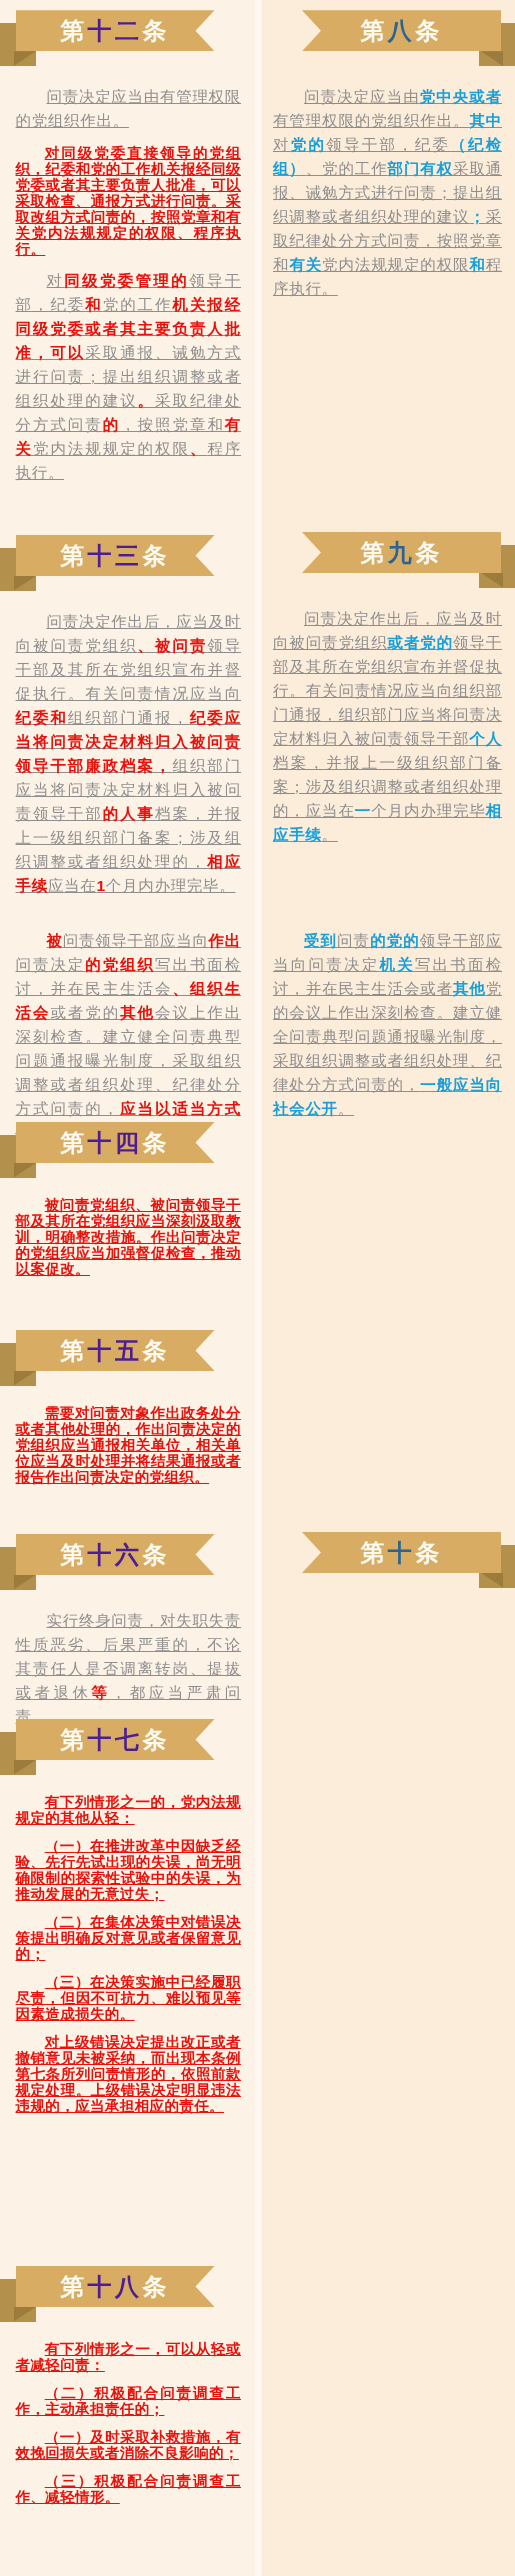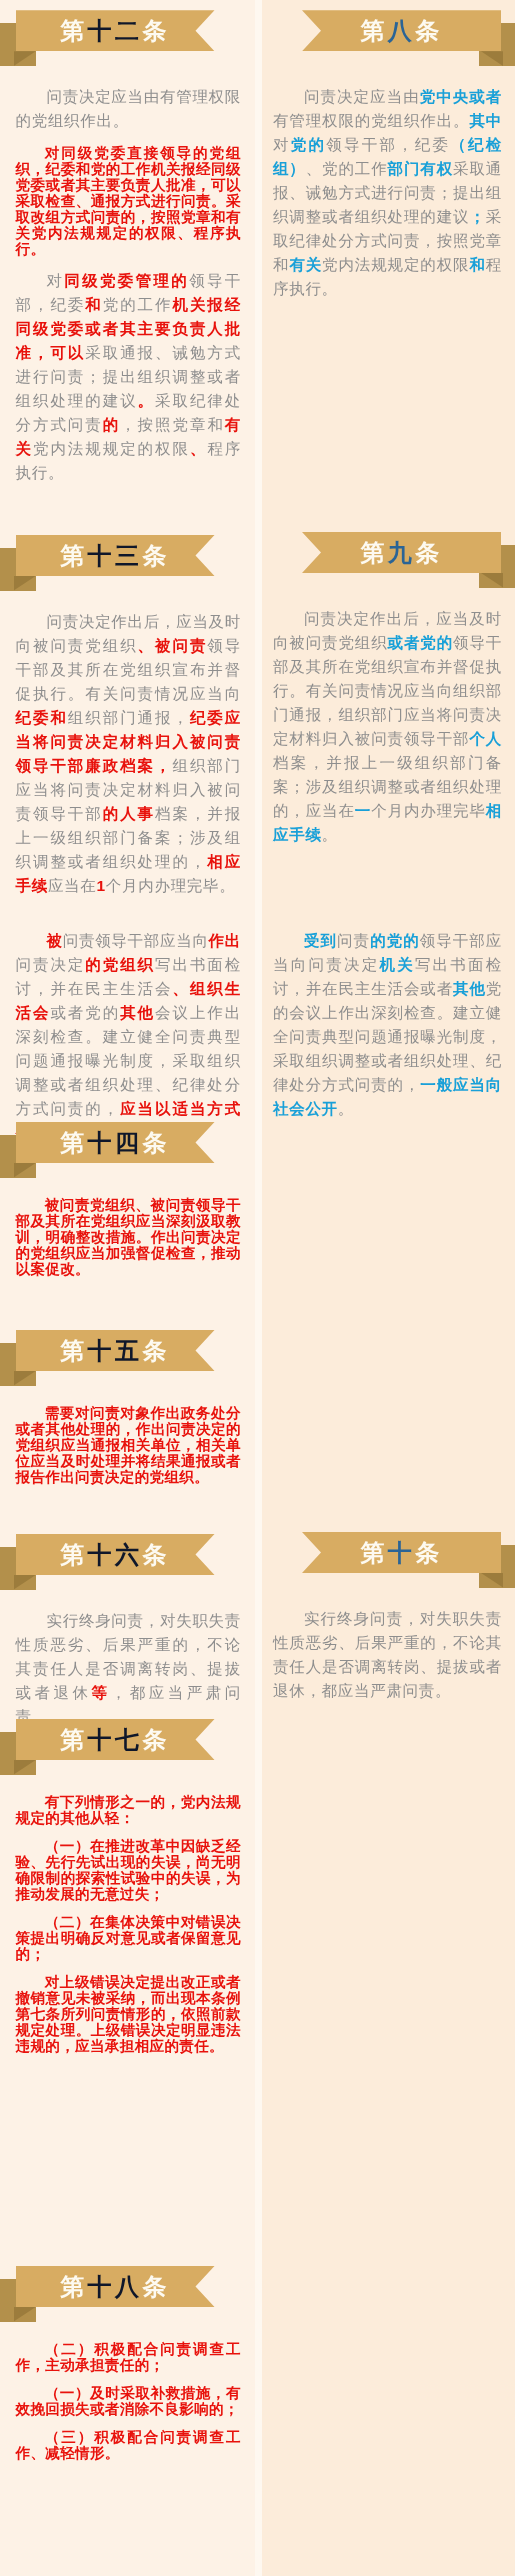--- a/index.html
+++ b/index.html
@@ -20,36 +20,36 @@
   
   .banner{position:relative;height:41px;}
   .ribbon{
     position:absolute;top:0;height:41px;width:199px;background:#d8ac62;
     display:flex;align-items:center;justify-content:center;z-index:2;
     font-family:"Liberation Serif","DejaVu Serif",serif;font-weight:bold;
     font-size:24px;letter-spacing:3.4px;color:#fdfaf1;
   }
   .article.left  .ribbon{left:15.5px;clip-path:polygon(0 0,100% 0,calc(100% - 19px) 50%,100% 100%,0 100%);}
   .article.right .ribbon{left:40px;clip-path:polygon(0 0,100% 0,100% 100%,0 100%,19px 50%);}
-  .article.left  .bn{color:#0f172a;}
+  .article.left  .bn{color:#4c1d95;}
   .article.right .bn{color:#2a6496;}
   .tail{position:absolute;top:13px;width:36px;height:43px;background:#b3904b;z-index:1;}
   .article.left  .tail{left:0;}
   .article.right .tail{right:0;}
   .fold{position:absolute;top:41px;width:22px;height:14.6px;background:#9c7c3c;z-index:1;}
   .article.left  .fold{left:13.7px;clip-path:polygon(0 0,100% 0,0 100%);}
   .article.right .fold{right:12px;clip-path:polygon(0 0,100% 0,100% 100%);}
 
   
   .body{margin:34px 12px 0 15.5px;}
   .article.right .body{margin:34px 13px 0 11px;}
   .article.cont .body{margin-top:16px;}
   p.para{
     margin:0 0 12px 0;font-size:15.5px;line-height:24px;color:#8e8e8e;
-    letter-spacing:0.7px;text-align:justify;text-indent:2em;
+    letter-spacing:0.7px;text-align:justify;text-indent:2em;text-decoration:underline;
   }
   p.para .hl{color:var(--hl);font-weight:bold;}
   p.para.em{color:var(--hl);font-weight:bold;font-size:14.6px;letter-spacing:0.3px;line-height:16px;}
 </style>
 </head>
 <body>
 
 <div class="canvas">
   <div class="colbg leftbg"></div>
   <div class="divider"></div>
@@ -145,35 +145,37 @@
       <span class="ribbon">
           <span class="bt">第</span>
           <span class="bn">十七</span>
           <span class="bt">条</span>
         </span>
     </header>
     <div class="body">
         <p class="para em"><span class="hl">有下列情形之一的，党内法规规定的其他从轻：</span></p>
         <p class="para em"><span class="hl">（一）在推进改革中因缺乏经验、先行先试出现的失误，尚无明确限制的探索性试验中的失误，为推动发展的无意过失；</span></p>
         <p class="para em"><span class="hl">（二）在集体决策中对错误决策提出明确反对意见或者保留意见的；</span></p>
+        <p class="para em"><span class="hl">（三）在决策实施中已经履职尽责，但因不可抗力、难以预见等因素造成损失的。</span></p>
         <p class="para em"><span class="hl">对上级错误决定提出改正或者撤销意见未被采纳，而出现本条例第七条所列问责情形的，依照前款规定处理。上级错误决定明显违法违规的，应当承担相应的责任。</span></p>
       </div>
   </section>
 
   <section class="article left" style="top:2266px">
     <header class="banner">
       <span class="tail"></span>
       <span class="fold"></span>
       <span class="ribbon">
           <span class="bt">第</span>
           <span class="bn">十八</span>
           <span class="bt">条</span>
         </span>
     </header>
     <div class="body">
+        <p class="para em"><span class="hl">有下列情形之一，可以从轻或者减轻问责：</span></p>
         <p class="para em"><span class="hl">（二）积极配合问责调查工作，主动承担责任的；</span></p>
         <p class="para em"><span class="hl">（一）及时采取补救措施，有效挽回损失或者消除不良影响的；</span></p>
         <p class="para em"><span class="hl">（三）积极配合问责调查工作、减轻情形。</span></p>
       </div>
   </section>
 
   <section class="article right" style="top:10.3px">
     <header class="banner">
       <span class="tail"></span>
       <span class="fold"></span>
@@ -212,18 +214,15 @@
   <section class="article right" style="top:1532px">
     <header class="banner">
       <span class="tail"></span>
       <span class="fold"></span>
       <span class="ribbon">
           <span class="bt">第</span>
           <span class="bn">十</span>
           <span class="bt">条</span>
         </span>
     </header>
-    <div class="body">
-        <p class="para"><span>实行终身问责，对失职失责性质恶劣、后果严重的，不论其责任人是否调离转岗、提拔或者退休，都应当严肃问责。</span></p>
-      </div>
   </section>
 </div>
 
 
 </body></html>

